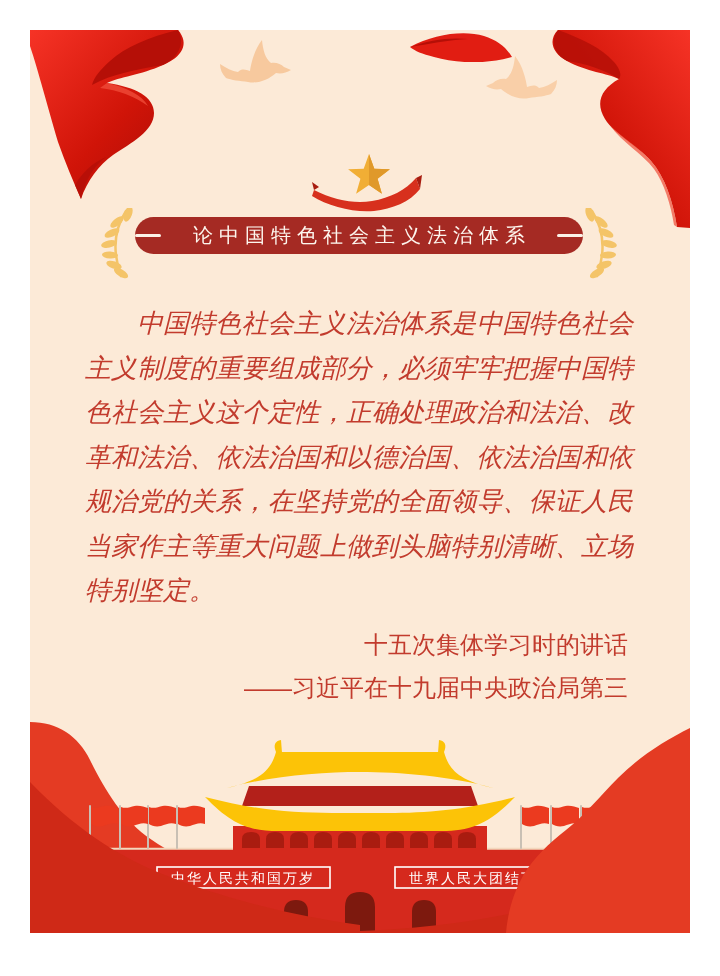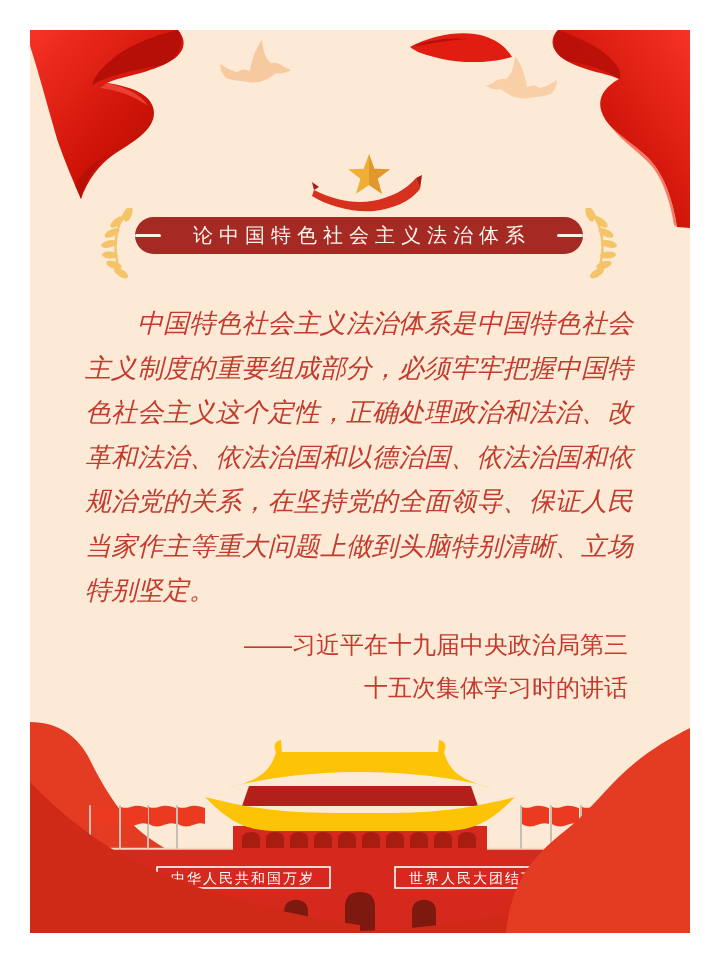--- a/index.html
+++ b/index.html
@@ -124,22 +124,22 @@
 
   <div class="title-banner">
     <span class="title-dash"></span>
     <span class="title-text">论中国特色社会主义法治体系</span>
     <span class="title-dash"></span>
   </div>
 
   <p class="quote-paragraph">中国特色社会主义法治体系是中国特色社会主义制度的重要组成部分，必须牢牢把握中国特色社会主义这个定性，正确处理政治和法治、改革和法治、依法治国和以德治国、依法治国和依规治党的关系，在坚持党的全面领导、保证人民当家作主等重大问题上做到头脑特别清晰、立场特别坚定。</p>
 
   <div class="attribution">
+    <div>十五次集体学习时的讲话</div>
     <div>——习近平在十九届中央政治局第三</div>
-    <div>十五次集体学习时的讲话</div>
   </div>
 
   <svg class="monument" width="660" height="213" viewBox="0 0 660 213">
 
     <path d="M0,2 C28,2 48,16 60,40 C74,68 92,100 122,120 C138,131 152,138 170,144 L170,213 L0,213 Z" fill="#e43b23"></path>
 
     <rect x="58" y="128" width="544" height="85" fill="#d5291d"></rect>
     <line x1="66" y1="128.7" x2="203" y2="128.7" stroke="#f3d8bd" stroke-width="2"></line>
     <line x1="457" y1="128.7" x2="524" y2="128.7" stroke="#f3d8bd" stroke-width="2"></line>
 

